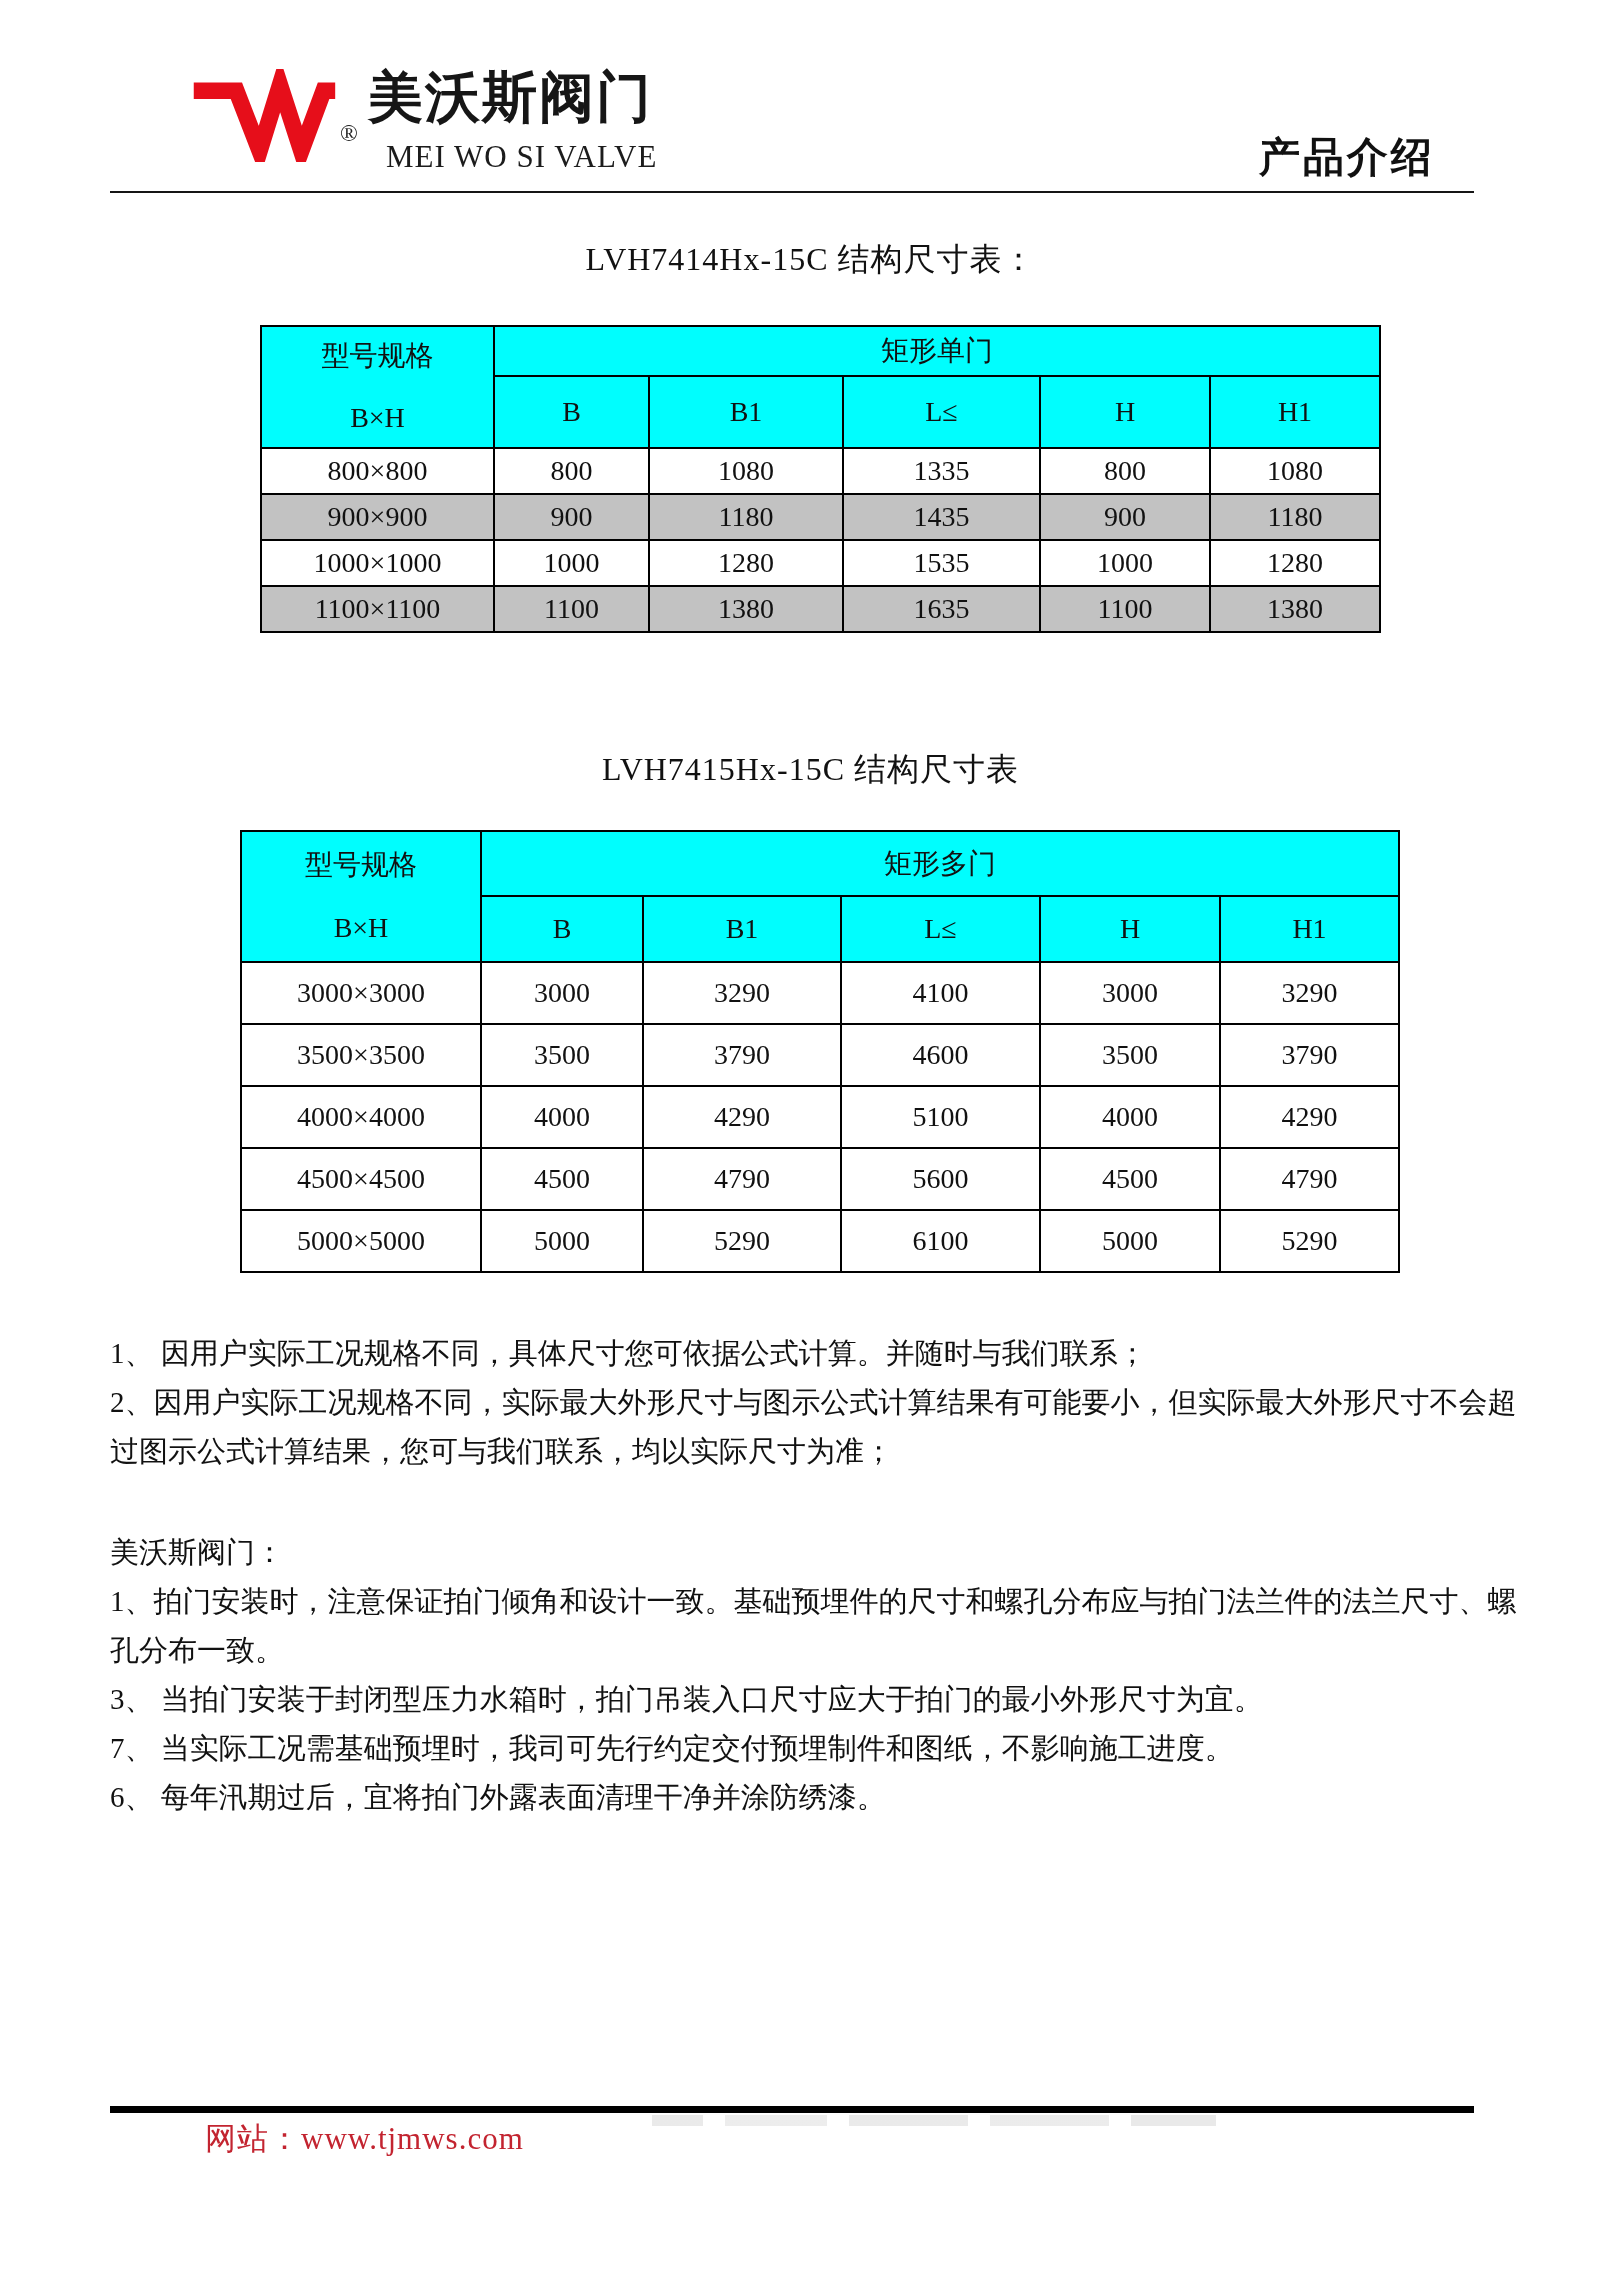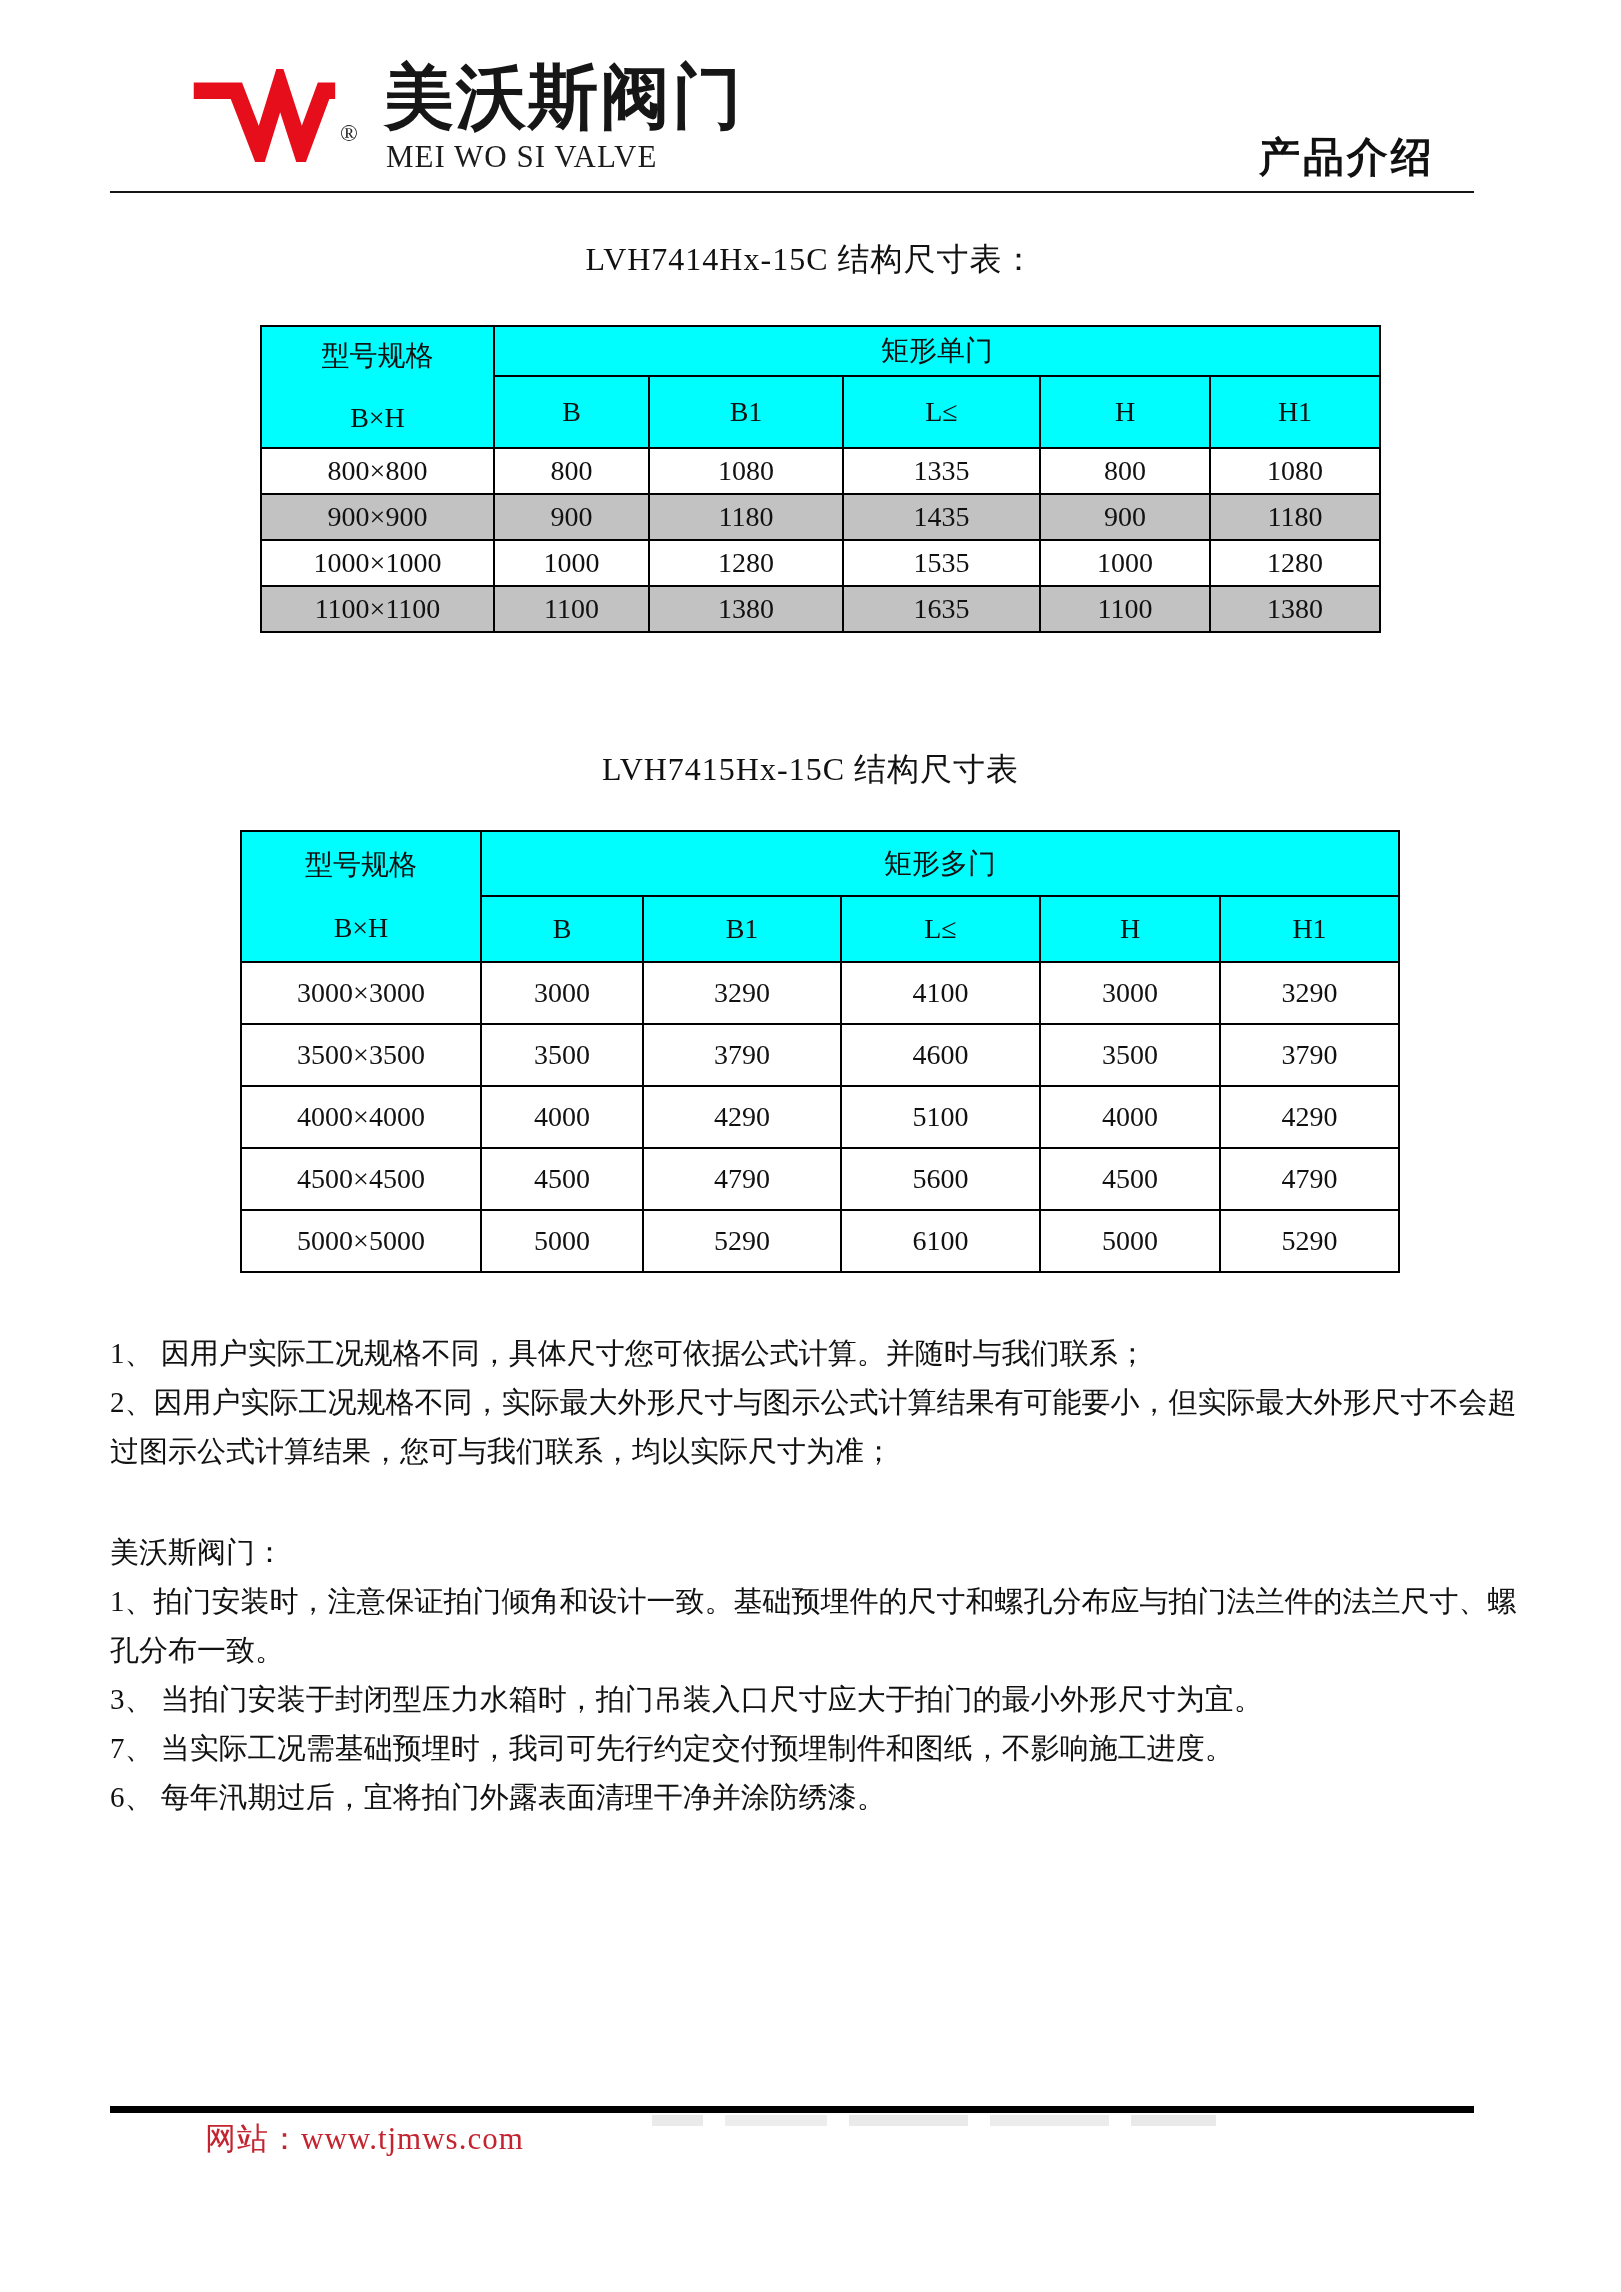--- a/index.html
+++ b/index.html
@@ -12,21 +12,21 @@
   html,body{margin:0;padding:0;background:#ffffff;}
   .page{
     position:relative;width:1621px;height:2293px;background:#ffffff;overflow:hidden;
     font-family:"Liberation Serif","DejaVu Serif",serif;color:var(--ink);
   }
   
   .header-rule{position:absolute;left:110px;top:191px;width:1364px;height:2px;background:#151515;}
   .page-title{position:absolute;left:1259px;top:130px;font-size:41px;font-weight:bold;letter-spacing:2.9px;line-height:55px;}
   .logo-svg{position:absolute;left:186px;top:69px;width:155px;height:93px;}
   .reg-mark{position:absolute;left:340px;top:120px;font-size:23.5px;color:#222;}
-  .logo-cn{position:absolute;left:384px;top:49px;font-size:70px;line-height:98px;letter-spacing:2px;font-weight:bold;color:#161616;}
+  .logo-cn{position:absolute;left:368px;top:49px;font-size:55px;line-height:98px;letter-spacing:2px;font-weight:bold;color:#161616;}
   .logo-en{position:absolute;left:386px;top:139px;font-size:31px;letter-spacing:1px;color:#1c1c1c;}
   
   .tbl-title{position:absolute;left:0;width:1621px;text-align:center;font-size:32px;letter-spacing:1px;}
   .t1-title{top:238px;}
   .t2-title{top:748px;}
   table.t{position:absolute;border-collapse:collapse;table-layout:fixed;}
   table.t td{border:2px solid #000;text-align:center;vertical-align:middle;font-size:28px;padding:0;overflow:hidden;}
   table.t tr.head td{background:var(--cyan);}
   table.t tr.gray td{background:var(--gray);}
   .t1{left:260px;top:325px;width:1118px;}

